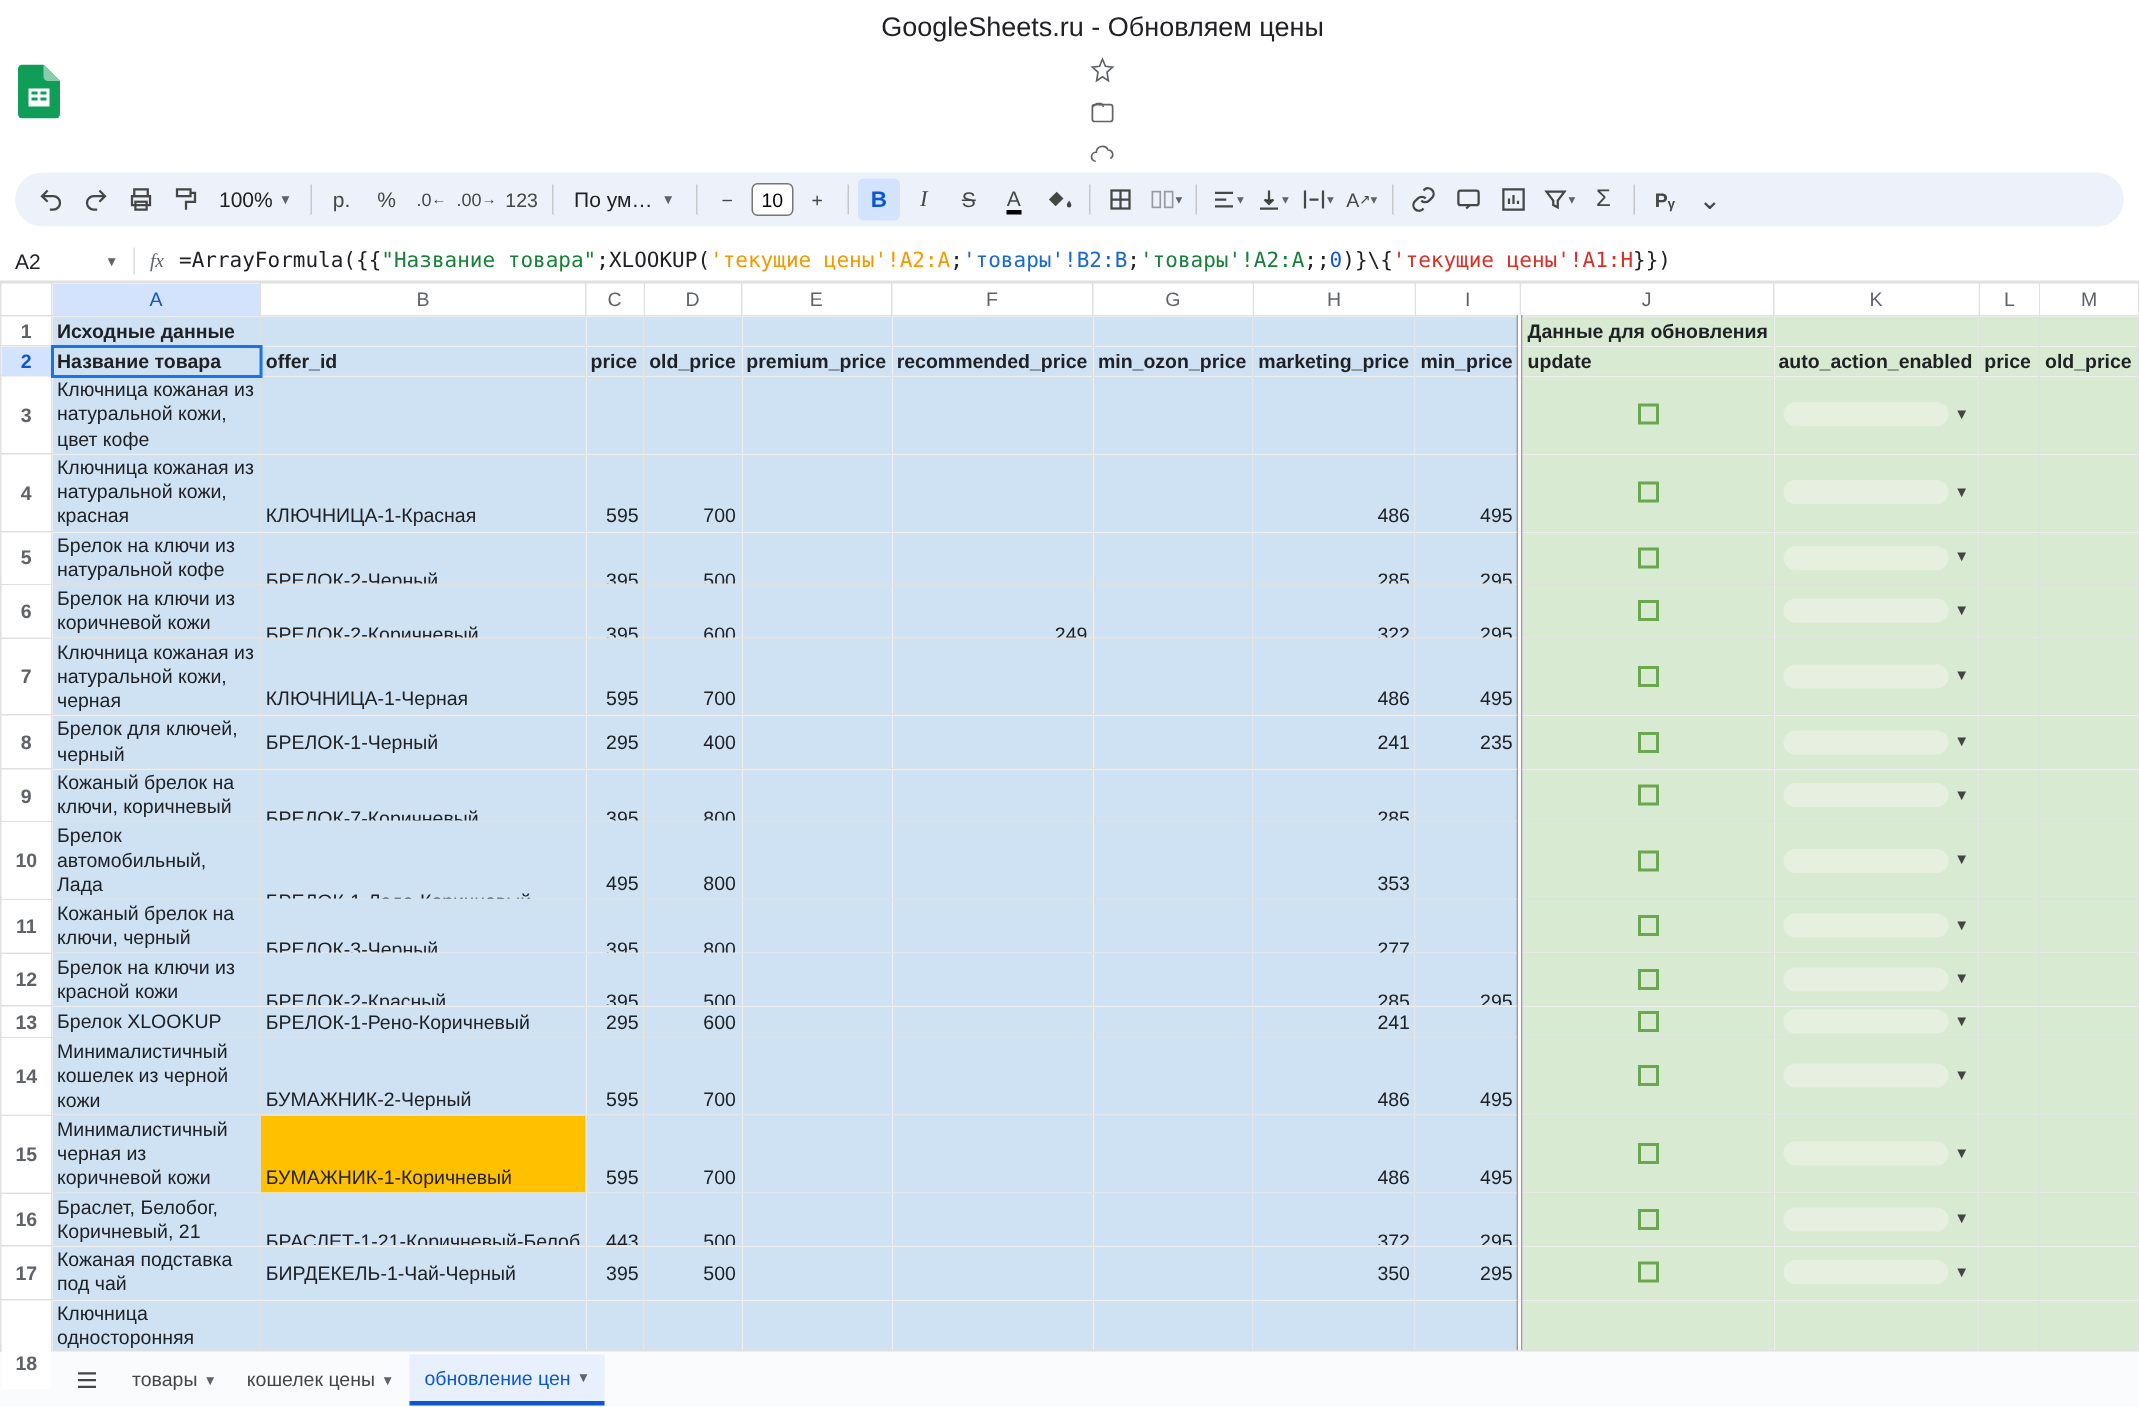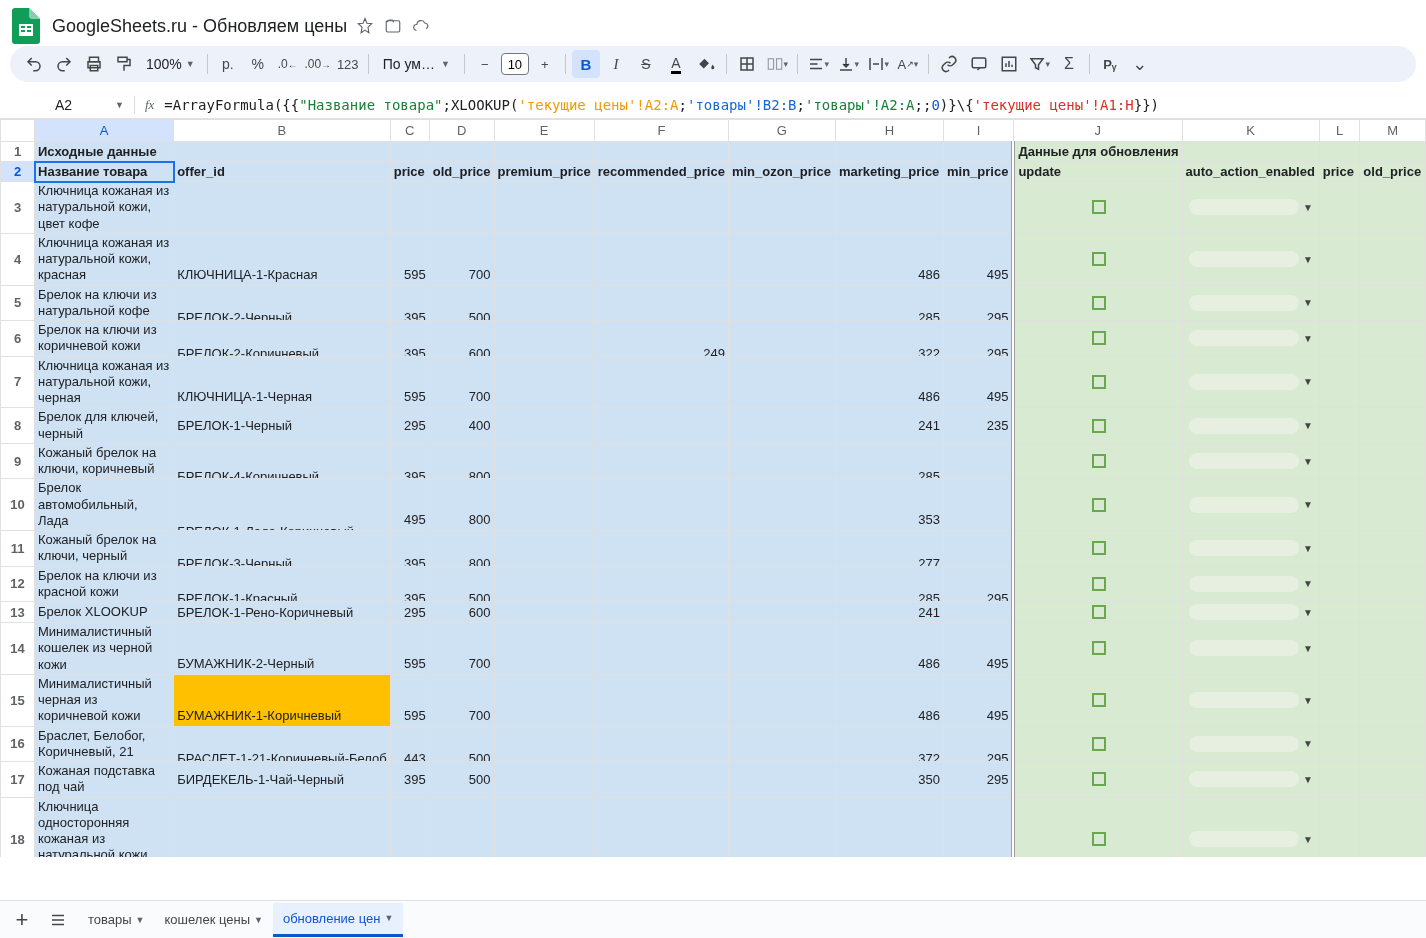--- a/index.html
+++ b/index.html
@@ -1,35 +1,35 @@
 <!DOCTYPE html>
 <html><head>
 <meta charset="utf-8">
 <style>
 * { margin:0; padding:0; box-sizing:border-box; }
 body { font-family:Arial,'Helvetica Neue',sans-serif; font-size:13px; color:#202124; background:#fff; user-select:none; overflow:hidden; }
 .title-row { display:flex; align-items:center; padding:8px 8px 2px 8px; gap:8px; }
 .logo { width:36px; height:36px; display:flex; align-items:center; justify-content:center; }
 .tcol { flex:1; }
-.doc-title { display:flex; align-items:center; gap:8px; }
+.doc-title { display:flex; align-items:center; gap:8px;flex-direction:column; }
 .doc-title h1 { font-size:18px; font-weight:400; color:#202124; }
 .ticon { width:20px; height:20px; display:flex; align-items:center; justify-content:center; color:#5f6368; cursor:pointer; }
 .menubar { display:flex; gap:2px; padding:2px 0 6px 0; }
 .menubar span { padding:4px 8px; font-size:14px; color:#202124; cursor:pointer; border-radius:4px; }
 .toolbar { display:flex; align-items:center; gap:2px; padding:4px 10px; background:#edf2fa; border-radius:24px; margin:0 10px 10px 10px; }
 .tb { width:28px; height:28px; display:flex; align-items:center; justify-content:center; color:#444746; cursor:pointer; border-radius:4px; }
 .tb.active { background:#d3e3fd; color:#0b57d0; }
 .tb svg { width:18px; height:18px; }
 .tsep { width:1px; height:20px; background:#c7c7c7; margin:0 4px; }
 .zoom { display:flex; align-items:center; gap:4px; padding:0 6px; font-size:14px; cursor:pointer; }
 .fsize { display:flex; align-items:center; gap:2px; }
 .fsize input { width:28px; height:22px; text-align:center; border:1px solid #747775; border-radius:4px; font-size:13px; }
 .fontsel { display:flex; align-items:center; gap:6px; padding:0 8px; font-size:14px; cursor:pointer; white-space:nowrap; }
 .fbar { display:flex; align-items:center; padding:4px 10px; border-bottom:1px solid #e0e0e0; gap:10px; }
-.cellname { font-size:14px; color:#202124; min-width:50px;margin-left:45px; }
+.cellname { font-size:14px; color:#202124; min-width:50px; }
 .fx { font-style:italic; font-family:Georgia,serif; color:#5f6368; }
 .form-text { font-family:'Consolas','Monaco',monospace; font-size:14px; }
 .grid-wrap { position:relative; overflow:auto; height:calc(100vh - 200px); }
 table { border-collapse:collapse; table-layout:fixed; }
 th,td { border:1px solid #e0e0e0; font-size:13px; overflow:hidden; white-space:nowrap; text-overflow:clip; padding:0; }
 .chdr th { background:#fff; color:#5f6368; font-weight:400; text-align:center; height:22px; position:sticky; top:0; z-index:2; }
 .chdr th.sel { background:#d3e3fd; color:#0b57d0; }
 .rhdr { background:#fff; color:#5f6368; text-align:center; width:34px; min-width:34px; position:sticky; left:0; z-index:1; }
 .rhdr.sel { background:#d3e3fd; color:#0b57d0; }
 td { height:20px; }
@@ -620,21 +620,21 @@
           <td class="green-sec">
             <div></div>
           </td>
         </tr>
         <tr class="dash-b" style="height:34px">
           <th class="rhdr">9</th>
           <td class="blue-sec">
             <div class="wrap">Кожаный брелок на ключи, коричневый</div>
           </td>
           <td class="blue-sec ">
-            <div style="position:relative;top:15px">БРЕЛОК-4-Коричневый</div>
+            <div style="position:relative;top:15px">БРЕЛОК-7-Коричневый</div>
           </td>
           <td class="blue-sec">
             <div class="num" style="position:relative;top:15px">395</div>
           </td>
           <td class="blue-sec">
             <div class="num" style="position:relative;top:15px">800</div>
           </td>
           <td class="blue-sec">
             <div class="num" style="position:relative;top:15px"></div>
           </td>
@@ -761,21 +761,21 @@
           <td class="green-sec">
             <div></div>
           </td>
         </tr>
         <tr class="dash-b" style="height:34px">
           <th class="rhdr">12</th>
           <td class="blue-sec">
             <div class="wrap">Брелок на ключи из красной кожи</div>
           </td>
           <td class="blue-sec ">
-            <div style="position:relative;top:15px">БРЕЛОК-1-Красный</div>
+            <div style="position:relative;top:15px">БРЕЛОК-2-Красный</div>
           </td>
           <td class="blue-sec">
             <div class="num" style="position:relative;top:15px">395</div>
           </td>
           <td class="blue-sec">
             <div class="num" style="position:relative;top:15px">500</div>
           </td>
           <td class="blue-sec">
             <div class="num" style="position:relative;top:15px"></div>
           </td>

